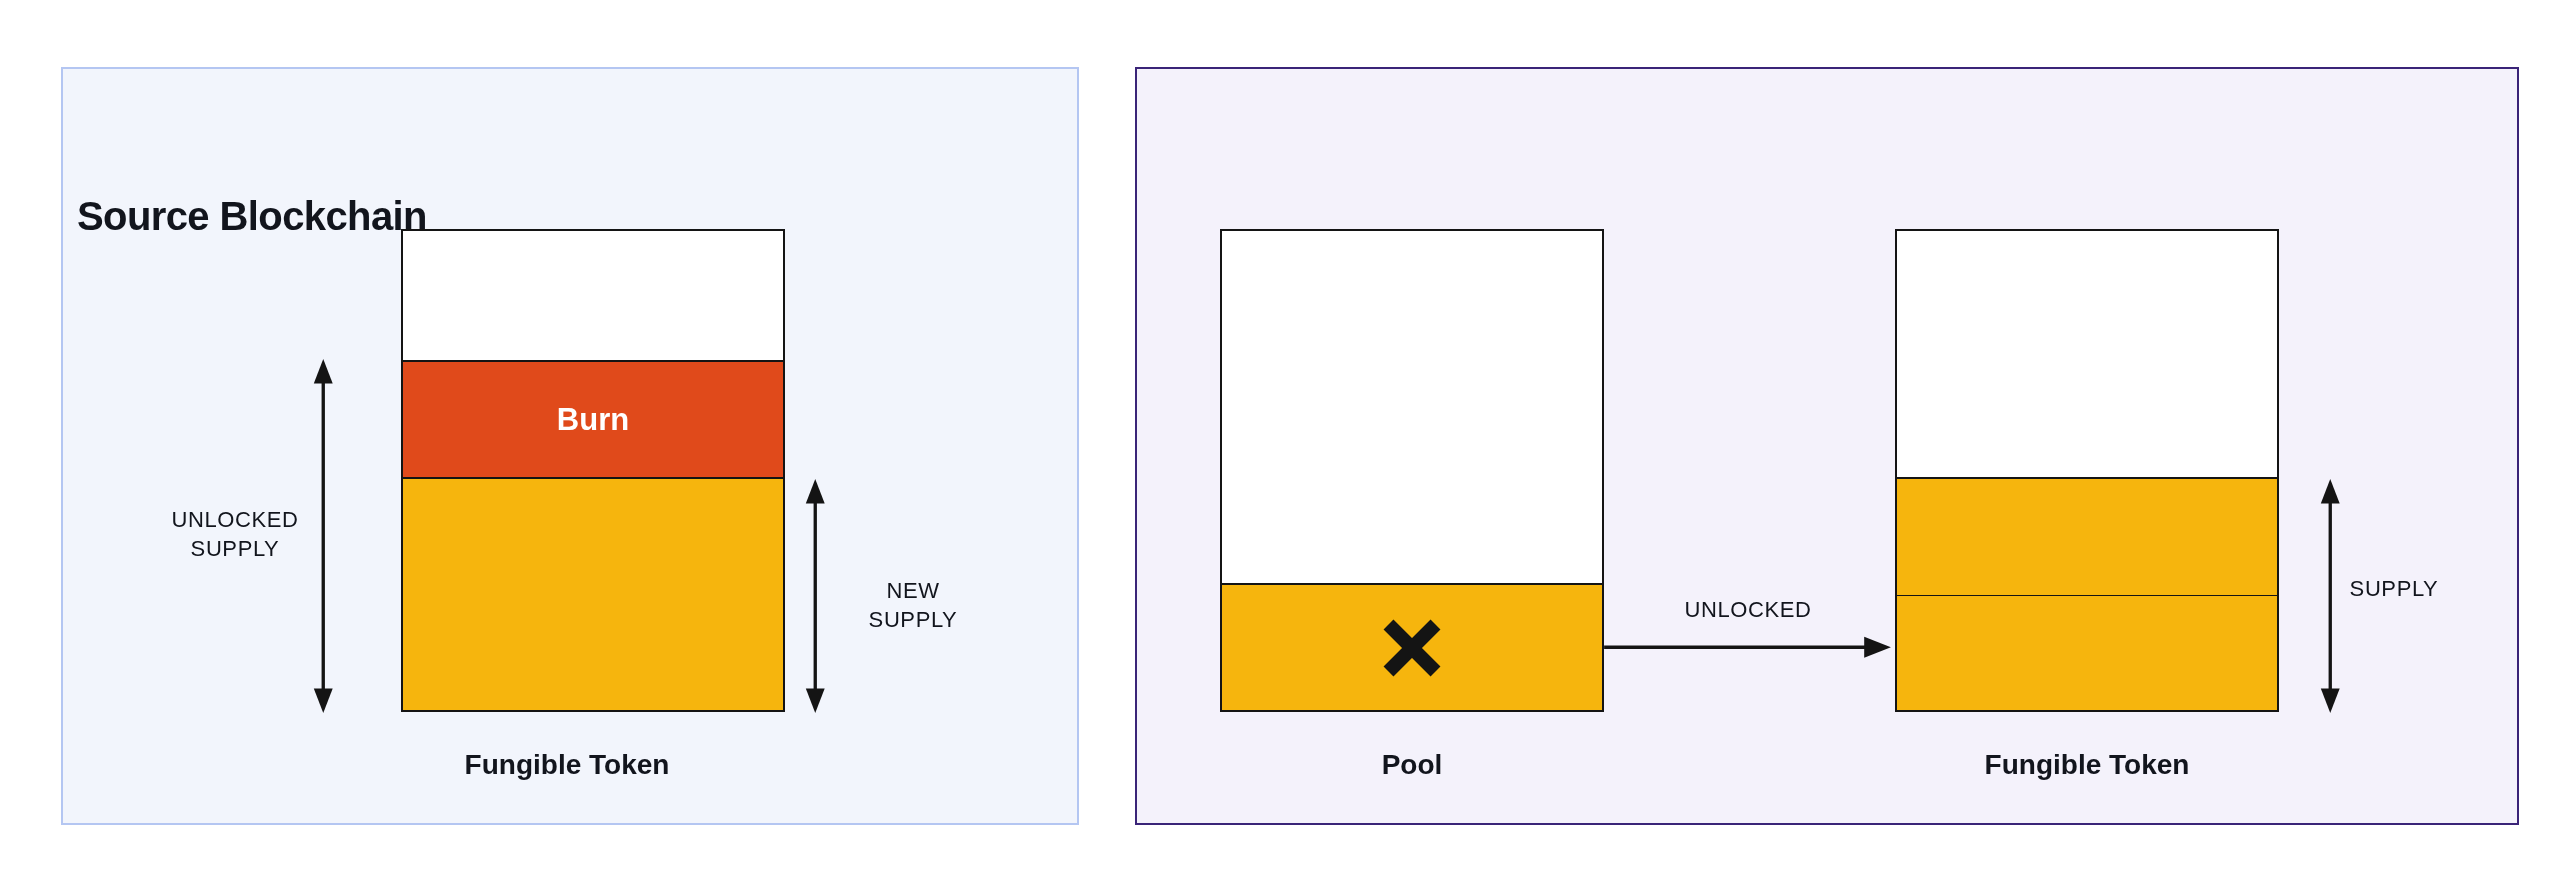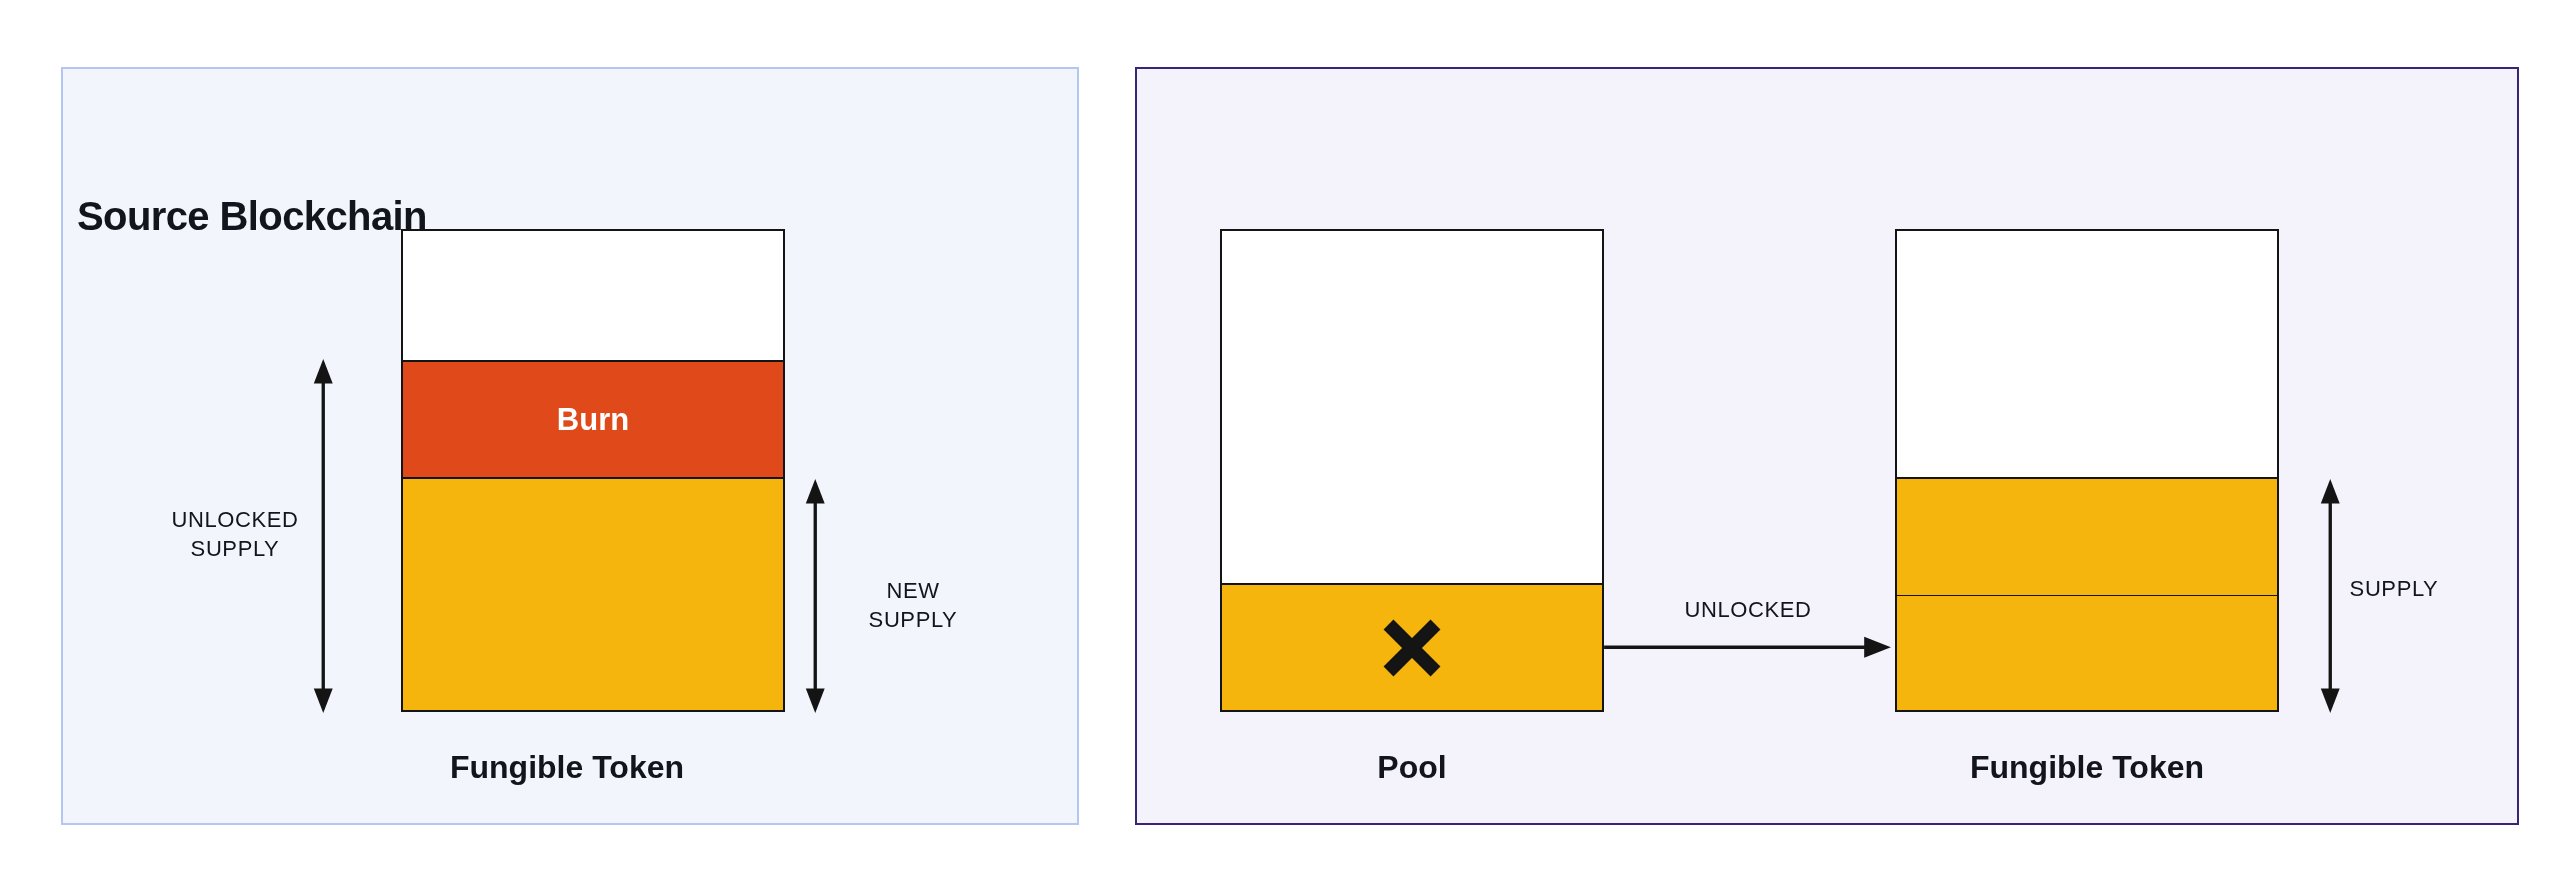--- a/index.html
+++ b/index.html
@@ -51,21 +51,21 @@
   .bar-source .s-burn  { height: 117px; }
   .bar-source .s-fill  { flex: 1; }
   .bar-pool .s-empty { height: 352px; }
   .bar-pool .s-lock  { flex: 1; display: flex; align-items: center; justify-content: center; }
   .bar-token .s-empty { height: 246px; }
   .bar-token .s-y1    { height: 118px; }
   .bar-token .s-y2    { flex: 1; border-top-width: 1.7px; }
   .caption {
     position: absolute; top: 680px; width: 384px; margin: 0;
     text-align: center;
-    font-size: 32px; font-weight: 700;
+    font-size: 28px; font-weight: 700;
     color: var(--text-dark, #12151D);
   }
   .note {
     position: absolute; transform: translate(-50%, -50%);
     text-align: center; white-space: pre-line;
     font-size: 22px; font-weight: 500; letter-spacing: 0.6px; line-height: 1.3;
     color: var(--text-dark, #12151D);
   }
   .arrow-svg { position: absolute; display: block; }
   .arrow-line { stroke: var(--arrow-black, #141414); stroke-width: 6; }

